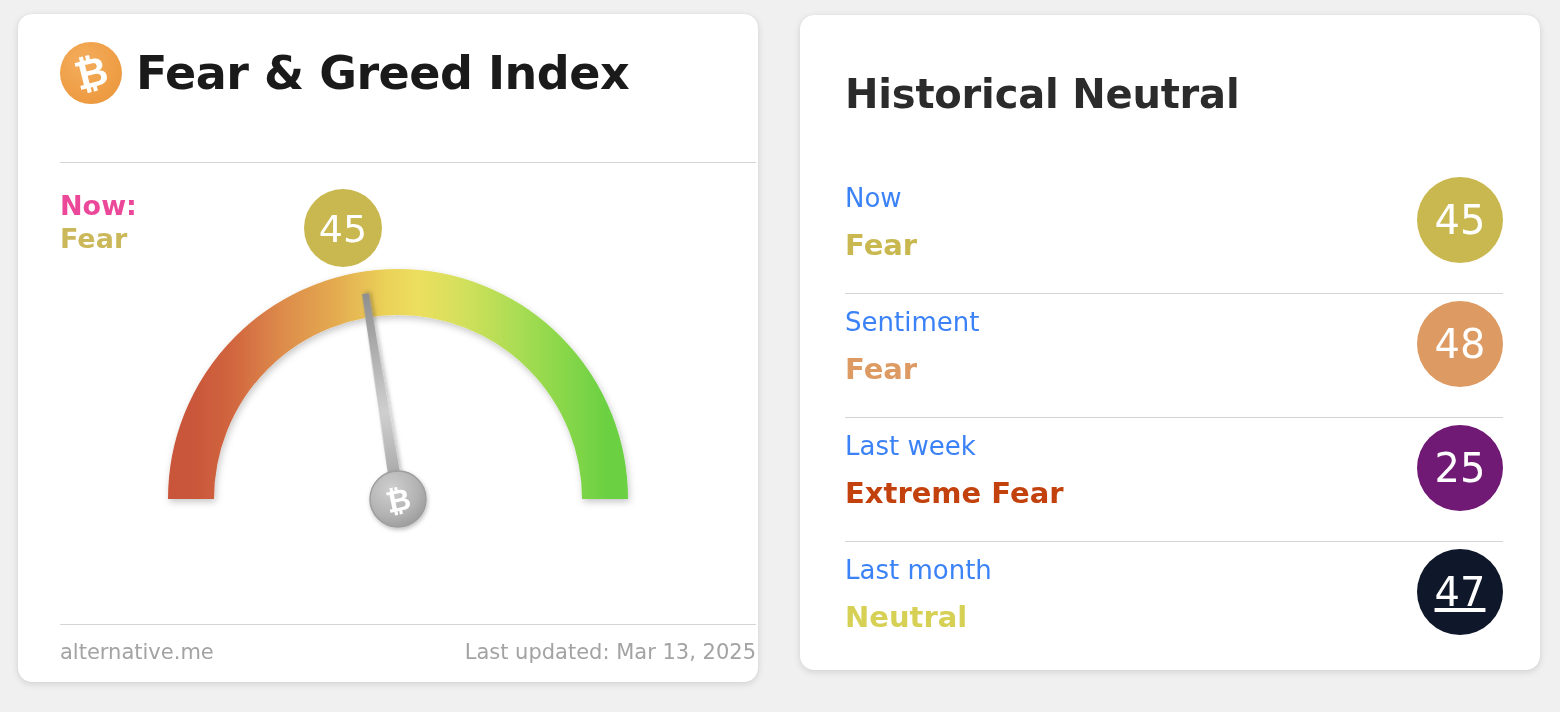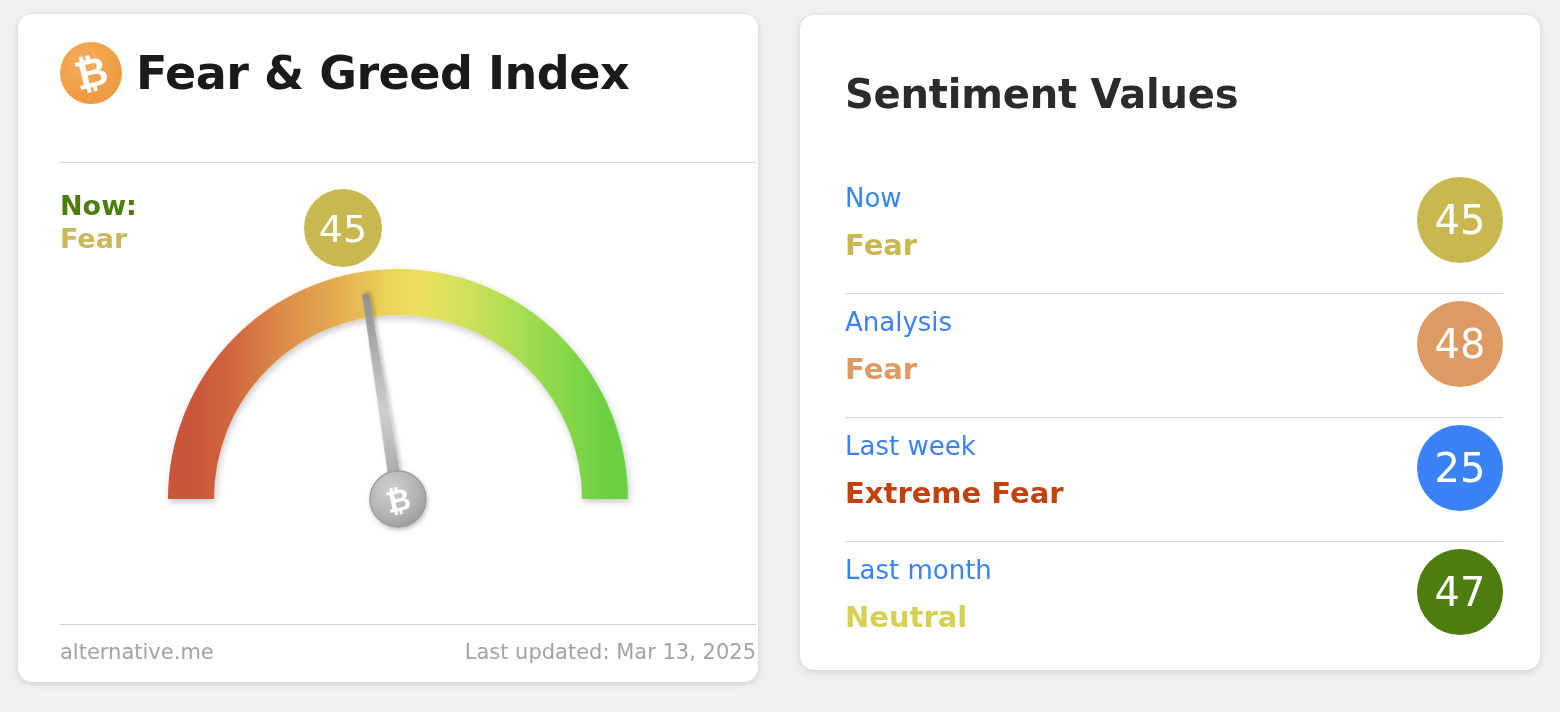--- a/index.html
+++ b/index.html
@@ -64,21 +64,21 @@
   .divider-top {
     position: absolute;
     left: 42px; top: 148px;
     width: 696px; height: 1px;
     background: #d5d5d5;
   }
 
   
   .now-block { position: absolute; left: 42px; top: 176px; }
   .now-label {
-    font-size: 27px; font-weight: bold; color: #4d7c0f;
+    font-size: 27px; font-weight: bold; color: #ec4899;
     line-height: 1.22;
   }
   .now-value {
     font-size: 27px; font-weight: bold;
     line-height: 1.22;
   }
 
   
   #gauge-svg {
     position: absolute;
@@ -234,36 +234,36 @@
 
   <div class="divider-bottom"></div>
 
   <div class="gauge-footer">
     <span>alternative.me</span>
     <span>Last updated: Mar 13, 2025</span>
   </div>
 </div>
 
 <div class="card" id="history-card">
-  <div class="history-title">Sentiment Values</div>
+  <div class="history-title">Historical Neutral</div>
   <div id="history-rows">
       <div class="history-row">
         <div class="row-label">Now</div>
         <div class="row-sentiment" style="color: rgb(201, 184, 79);">Fear</div>
         <div class="row-badge" style="background: rgb(201, 184, 79);">45</div>
       </div>
       <div class="history-row">
-        <div class="row-label">Analysis</div>
+        <div class="row-label">Sentiment</div>
         <div class="row-sentiment" style="color: rgb(221, 154, 99);">Fear</div>
         <div class="row-badge" style="background: rgb(221, 154, 99);">48</div>
       </div>
       <div class="history-row">
         <div class="row-label">Last week</div>
         <div class="row-sentiment" style="color: #c2410c;">Extreme Fear</div>
-        <div class="row-badge" style="background: #3b82f6;">25</div>
+        <div class="row-badge" style="background: #701a75;">25</div>
       </div>
       <div class="history-row">
         <div class="row-label">Last month</div>
         <div class="row-sentiment" style="color: rgb(214, 208, 85);">Neutral</div>
-        <div class="row-badge" style="background: #4d7c0f;">47</div>
+        <div class="row-badge" style="background: #0f172a; text-decoration: underline;">47</div>
       </div>
     </div>
 </div>
 
 </body></html>

